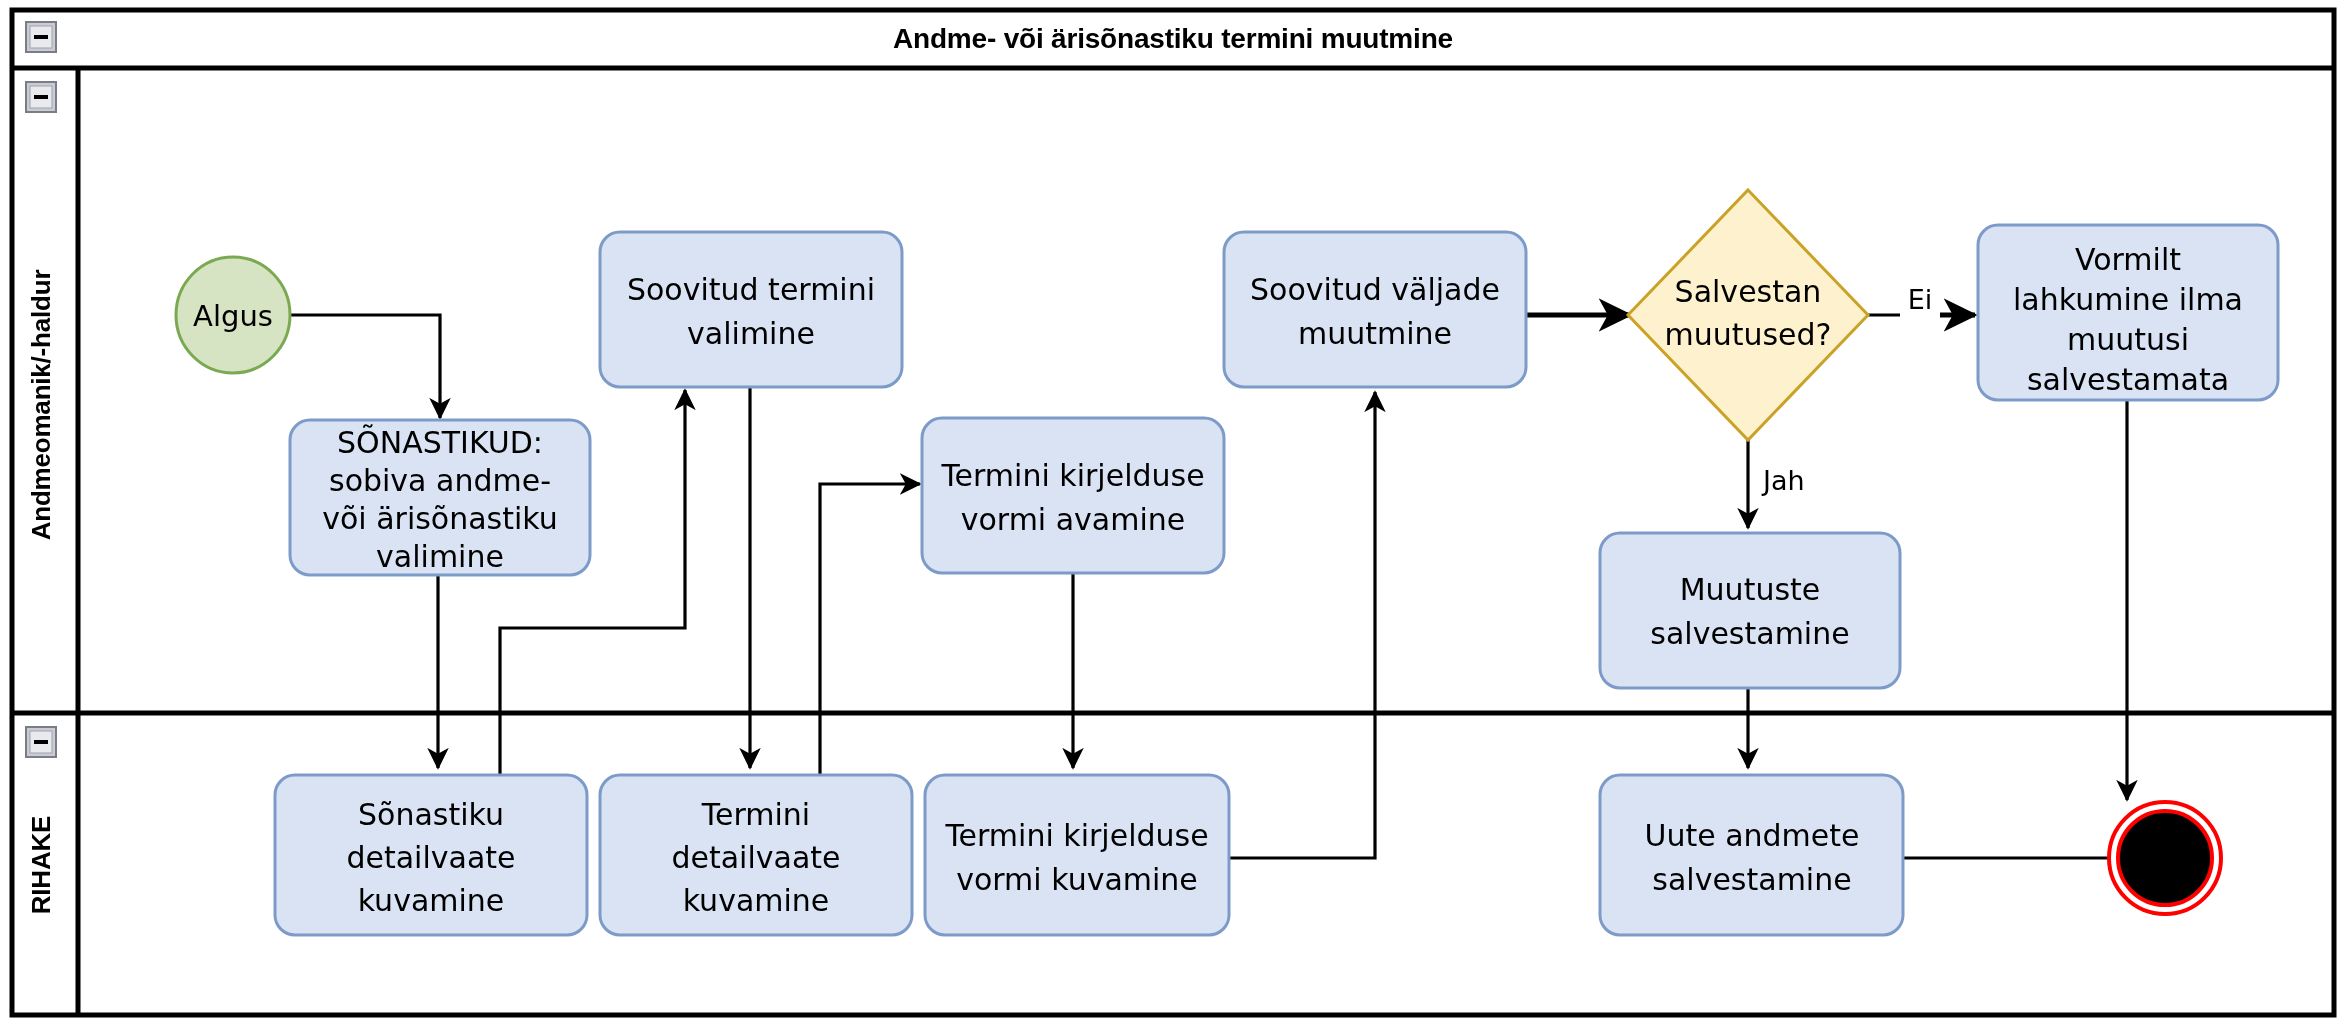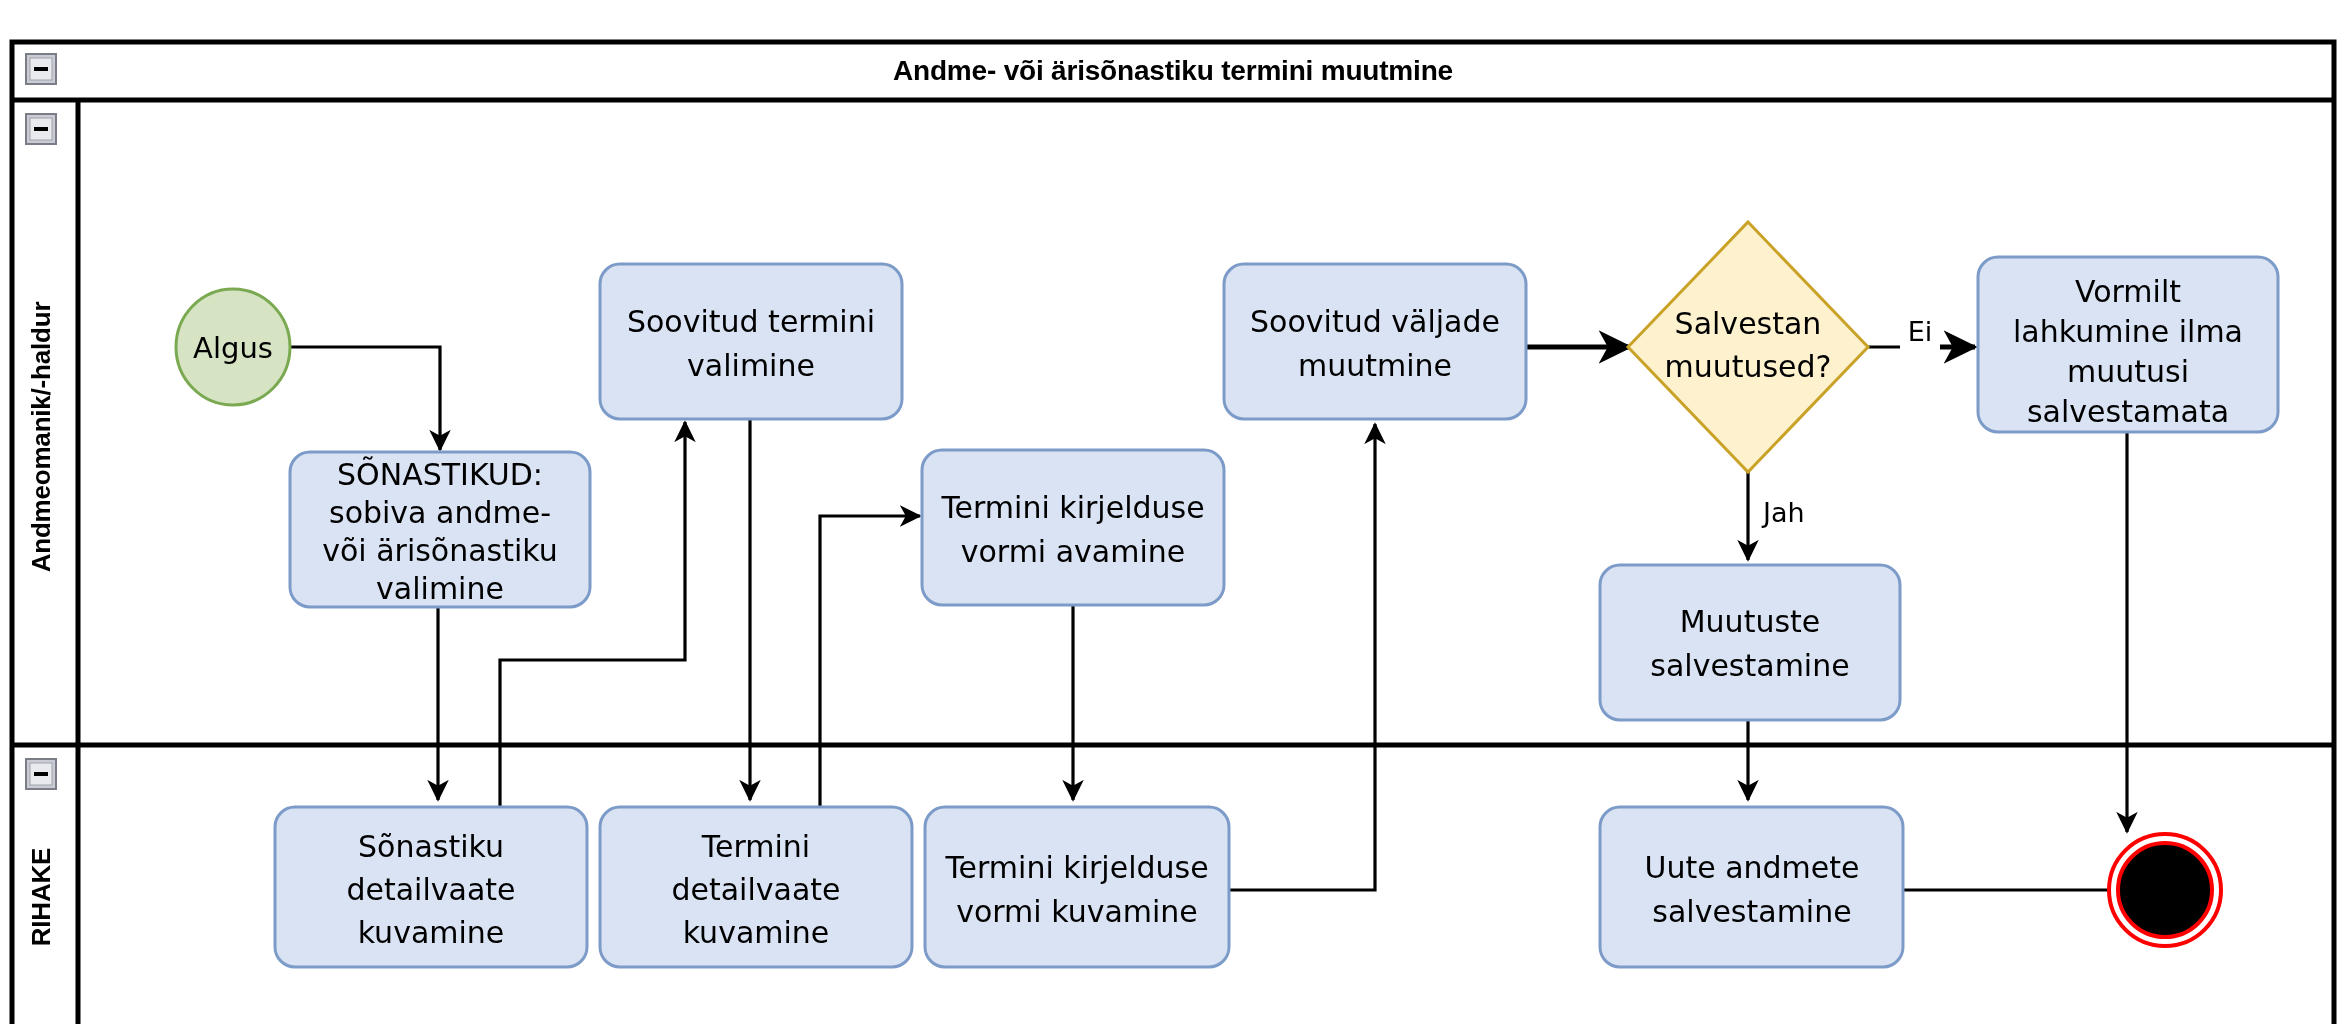--- a/index.html
+++ b/index.html
@@ -10,21 +10,20 @@
   body {
     width: 2342px;
     height: 1024px;
     overflow: hidden;
     font-family: "DejaVu Sans", sans-serif;
   }
   #diagram-root {
     position: relative;
     width: 2342px;
     height: 964px;
-    margin-top: 32px;
   }
   svg.canvas {
     position: absolute;
     left: 0;
     top: 0;
     width: 2342px;
     height: 1024px;
     display: block;
   }
   text {

